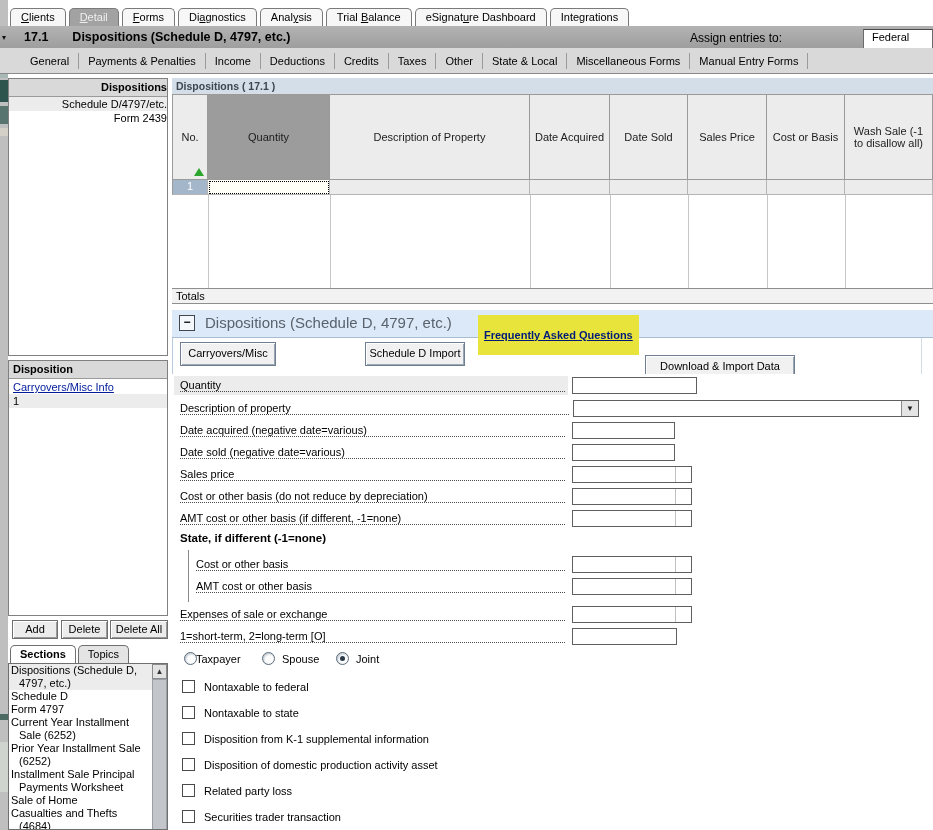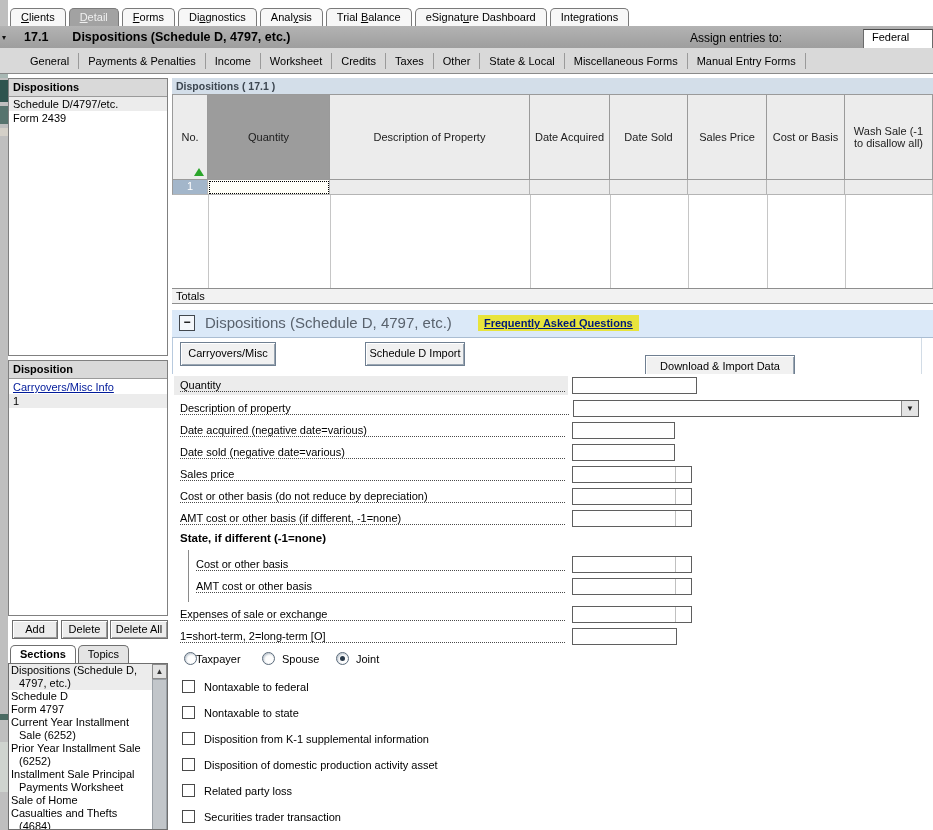--- a/index.html
+++ b/index.html
@@ -85,21 +85,21 @@
                 border-top:1px solid #8e8e8e; border-bottom:1px solid #8e8e8e; padding:1px 0 0 4px; }
 
   
   #section-hdr { position:absolute; left:172px; top:310px; width:761px; height:28px; background:#dbe9f8;
                  border-bottom:1px solid #aabdd2; }
   #collapse-btn { position:absolute; left:7px; top:5px; width:16px; height:16px; background:#f4f7fb;
                   border:1px solid #42484e; text-align:center; line-height:13px; font-weight:bold;
                   font-size:12px; cursor:pointer; }
   #section-title { position:absolute; left:33px; top:4px; font-size:15px; color:#59626d; }
   #faq-link { position:absolute; left:306px; top:5px; background:#e8e43c; color:#001a7a;
-              text-decoration:underline; font-weight:bold; font-size:11px; padding:2px 6px; cursor:pointer; }
+              text-decoration:underline; font-weight:bold; font-size:11px; padding:14px 6px; cursor:pointer; }
   #section-left-edge { position:absolute; left:172px; top:310px; width:1px; height:520px; background:#b8cade; }
   #section-right-edge { position:absolute; left:921px; top:338px; width:1px; height:492px; background:#d2dce6; }
 
   .cmd-btn { position:absolute; top:342px; height:24px; background:#f1f1f1; border:1px solid #6f7f91;
              box-shadow:inset 1px 1px 0 #fff, inset -1px -1px 0 #9aa6b2;
              text-align:center; padding-top:4px; font-size:11px; cursor:pointer; }
 
   
   #form { position:absolute; left:172px; top:374px; width:761px; height:456px; background:#fff; }
   .frow { position:absolute; left:0; width:761px; height:18px; }
@@ -163,37 +163,37 @@
   </div>
   <div id="assign-combo">Federal</div>
 
   <div id="ribbon">
     <span class="rtab">General</span>
       <span class="rsep"></span>
     <span class="rtab">Payments &amp; Penalties</span>
       <span class="rsep"></span>
     <span class="rtab">Income</span>
       <span class="rsep"></span>
-    <span class="rtab">Worksheet</span>
+    <span class="rtab">Deductions</span>
       <span class="rsep"></span>
     <span class="rtab">Credits</span>
       <span class="rsep"></span>
     <span class="rtab">Taxes</span>
       <span class="rsep"></span>
     <span class="rtab">Other</span>
       <span class="rsep"></span>
     <span class="rtab">State &amp; Local</span>
       <span class="rsep"></span>
     <span class="rtab">Miscellaneous Forms</span>
       <span class="rsep"></span>
     <span class="rtab">Manual Entry Forms</span>
       <span class="rsep"></span>
   </div>
 
-  <div class="panel" style="top:78px; height:278px;">
+  <div class="panel" style="top:78px; height:278px;text-align:right;">
     <div class="panel-hdr">Dispositions</div>
     <div class="pitem sel">Schedule D/4797/etc.</div>
     <div class="pitem">Form 2439</div>
   </div>
 
   <div class="panel" style="top:360px; height:256px;">
     <div class="panel-hdr">Disposition</div>
     <div class="plink">Carryovers/Misc Info</div>
     <div class="pitem sel">1</div>
   </div>

